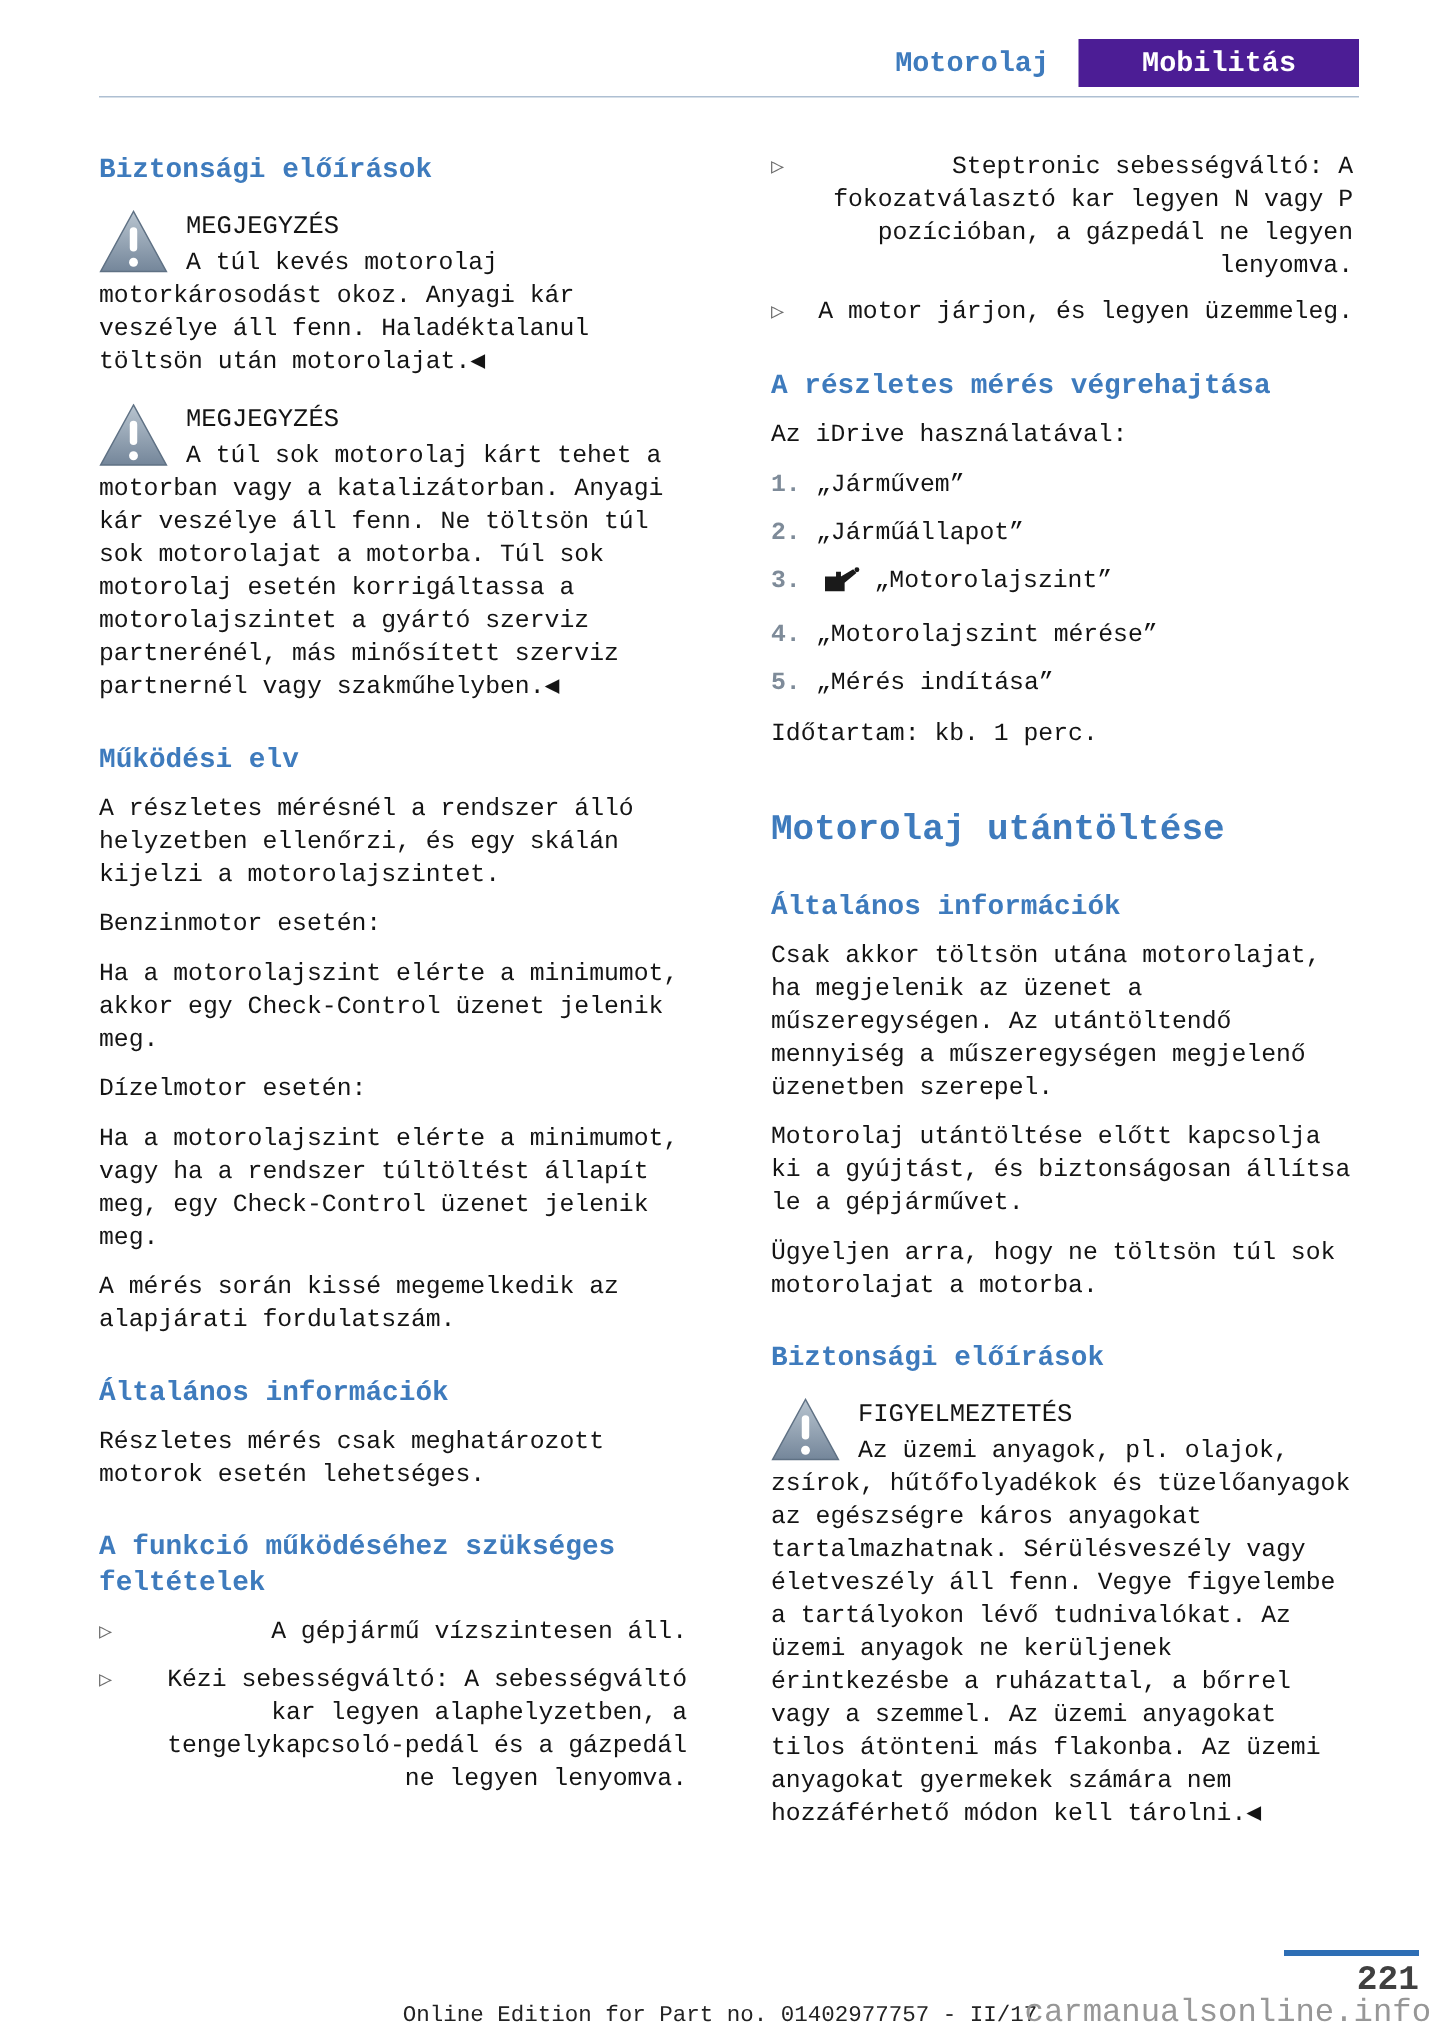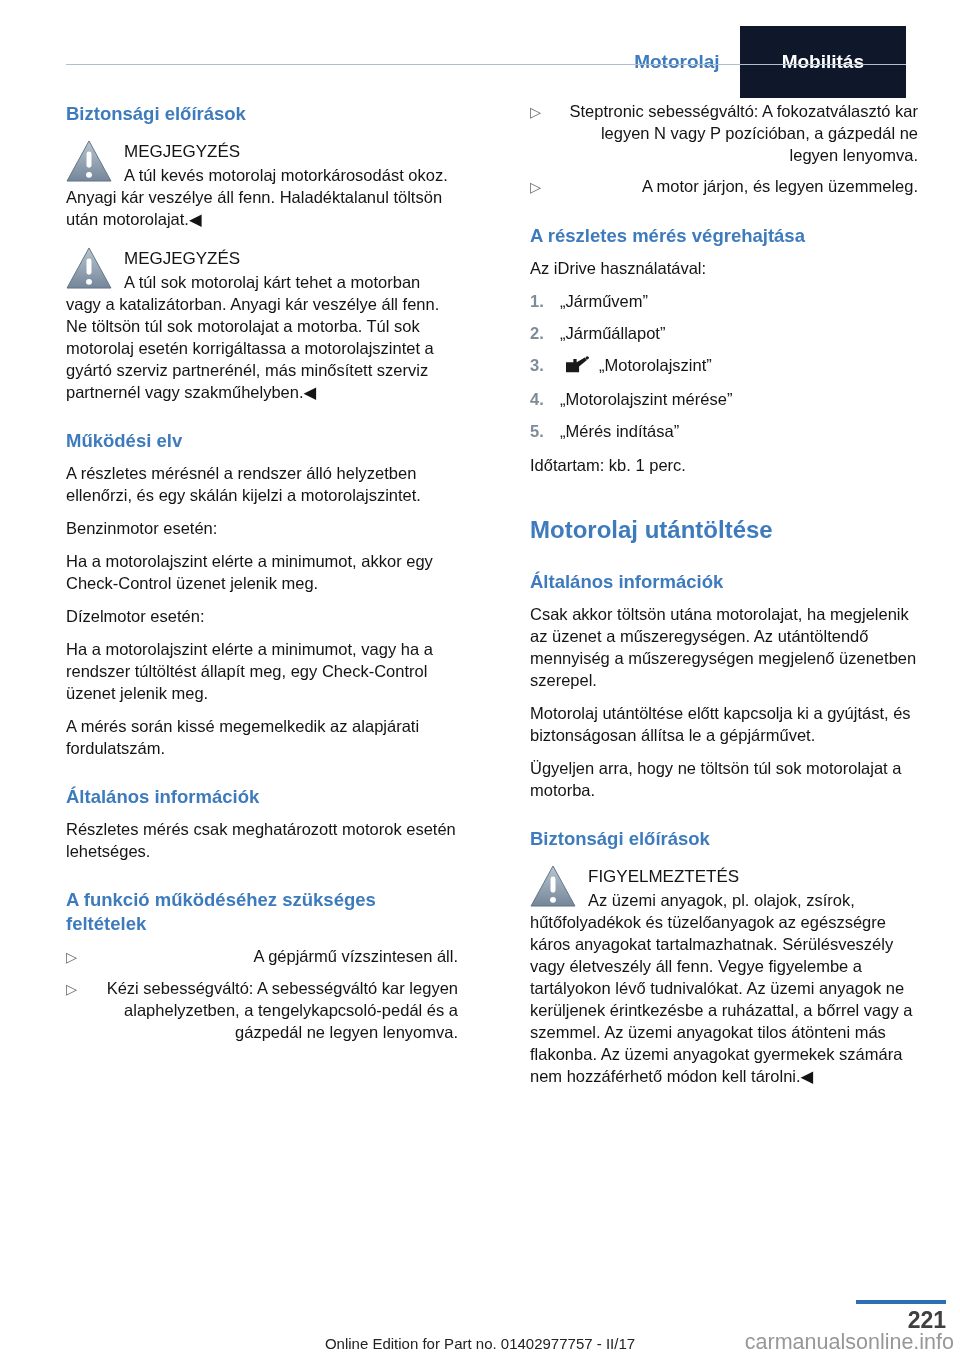--- a/index.html
+++ b/index.html
@@ -1,31 +1,31 @@
 <!DOCTYPE html>
 <html><head>
 <meta charset="utf-8">
 <style>
   * { margin:0; padding:0; box-sizing:border-box; }
   html,body { background:#ffffff; }
   .page {
     position:relative; width:960px; height:1362px; background:#ffffff;
-    font-family:Liberation Sans, sans-serif; color:#141414;
+    font-family:Liberation Mono, monospace; color:#141414;
     overflow:hidden;
   }
   
   .header { position:absolute; top:26px; left:66px; right:54px;
             display:flex; justify-content:flex-end; align-items:center; }
   .header-section { color:#3e7bbd; font-weight:bold; font-size:19px; margin-right:20px; }
-  .header-badge { background:#0f172a; color:#ffffff; font-weight:bold; font-size:19px;
-                  padding:25px 42px; }
+  .header-badge { background:#4c1d95; color:#ffffff; font-weight:bold; font-size:19px;
+                  padding:5px 42px; }
   .header-rule { position:absolute; top:64px; left:66px; right:54px; height:1px; background:#aebfd2; }
   
   .content { position:absolute; top:100px; left:66px;
-             display:grid; grid-template-columns:392px 388px; column-gap:72px; }
+             display:grid; grid-template-columns:392px 388px; column-gap:56px; }
   .h-sub  { color:#3e7bbd; font-weight:bold; font-size:18.5px; line-height:1.25; margin:26px 0 10px; }
   .h-sub.first { margin-top:2px; }
   .h-big  { color:#3e7bbd; font-weight:bold; font-size:24px;  margin:32px 0 8px; }
   .h-huge { color:#3e7bbd; font-weight:bold; font-size:24px;  margin:40px 0 4px; }
   .para { font-size:16.5px; line-height:22px; margin:0 0 11px; }
   
   .note { margin:2px 0 14px; }
   .note::after { content:""; display:block; clear:both; }
   .warn-icon { float:left; width:46px; height:42px; margin:3px 12px 3px 0; }
   .note-label { font-size:17px; line-height:24px; padding-top:3px;margin-top:12px; }

